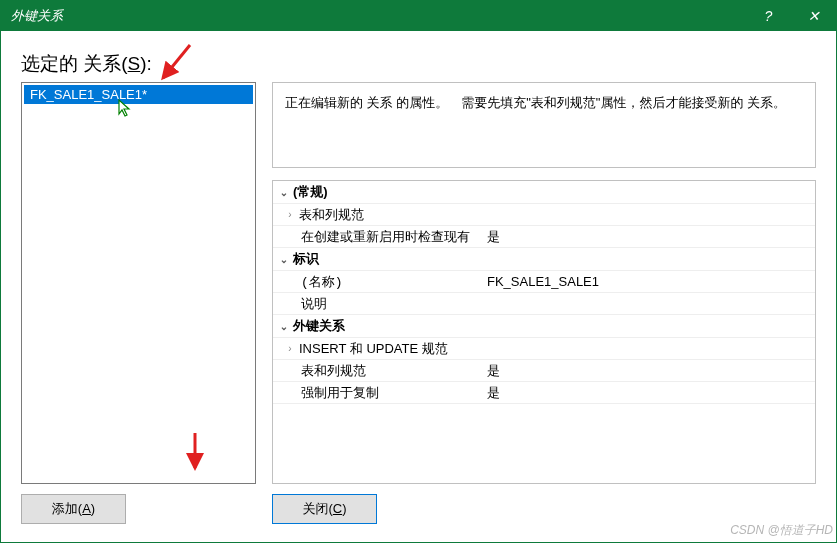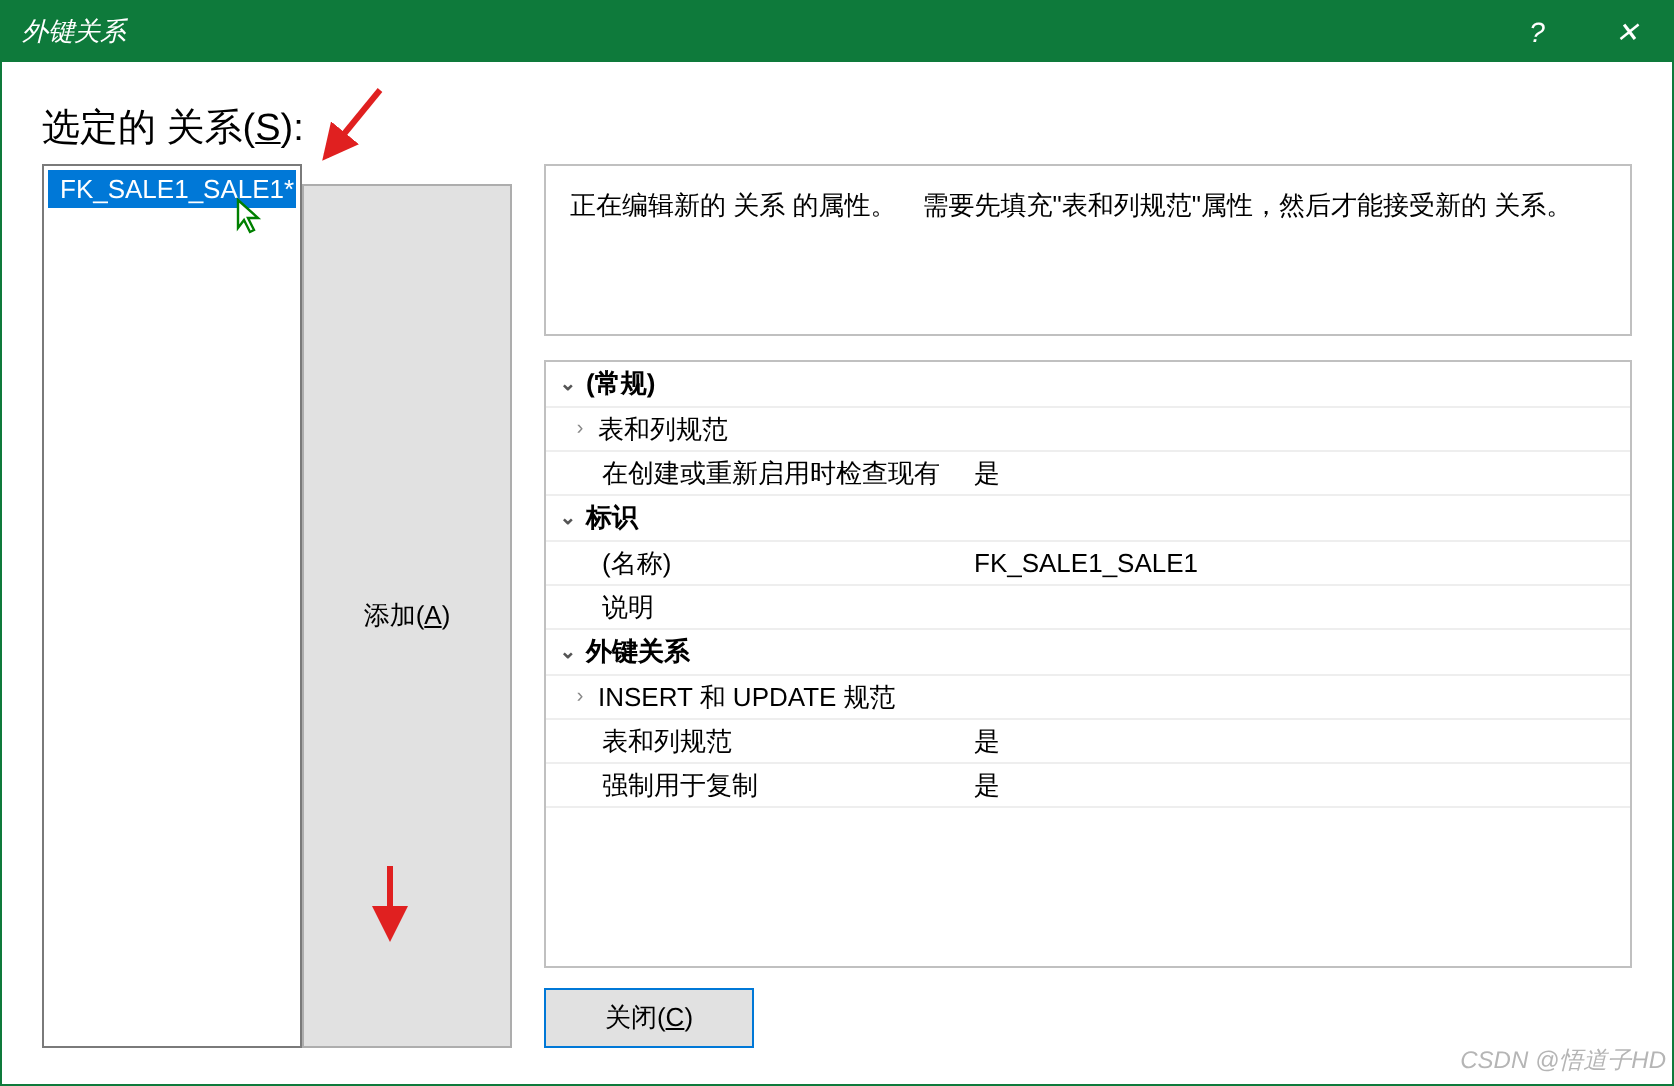--- a/index.html
+++ b/index.html
@@ -48,21 +48,21 @@
     }
     .label-row { margin-bottom: 5px; font-size: 19px; }
     .main-row {
       display: flex;
       flex: 1;
       gap: 16px;
     }
     .left-col {
       width: 235px;
       display: flex;
-      flex-direction: row;
+      flex-direction: column;
     }
     .listbox {
       flex: 1;
       border: 1px solid #7a7a7a;
       background: #fff;
       overflow: hidden;
     }
     .list-item {
       background: #0078d7;
       color: #fff;
@@ -130,20 +130,21 @@
       display: inline-block;
       text-align: center;
       color: #888;
       font-size: 10px;
       margin-left: 10px;
       margin-right: 2px;
     }
     .prop-label {
       width: 210px;
       padding-left: 28px;
+      font-family: Liberation Mono, monospace;
     }
     .prop-label.sub { padding-left: 28px; }
     .prop-value { flex: 1; padding-left: 4px; }
     .footer-row {
       display: flex;
       margin-top: 10px;
     }
     .close-btn {
       border: 1px solid #0078d7;
       background: #e1e1e1;

